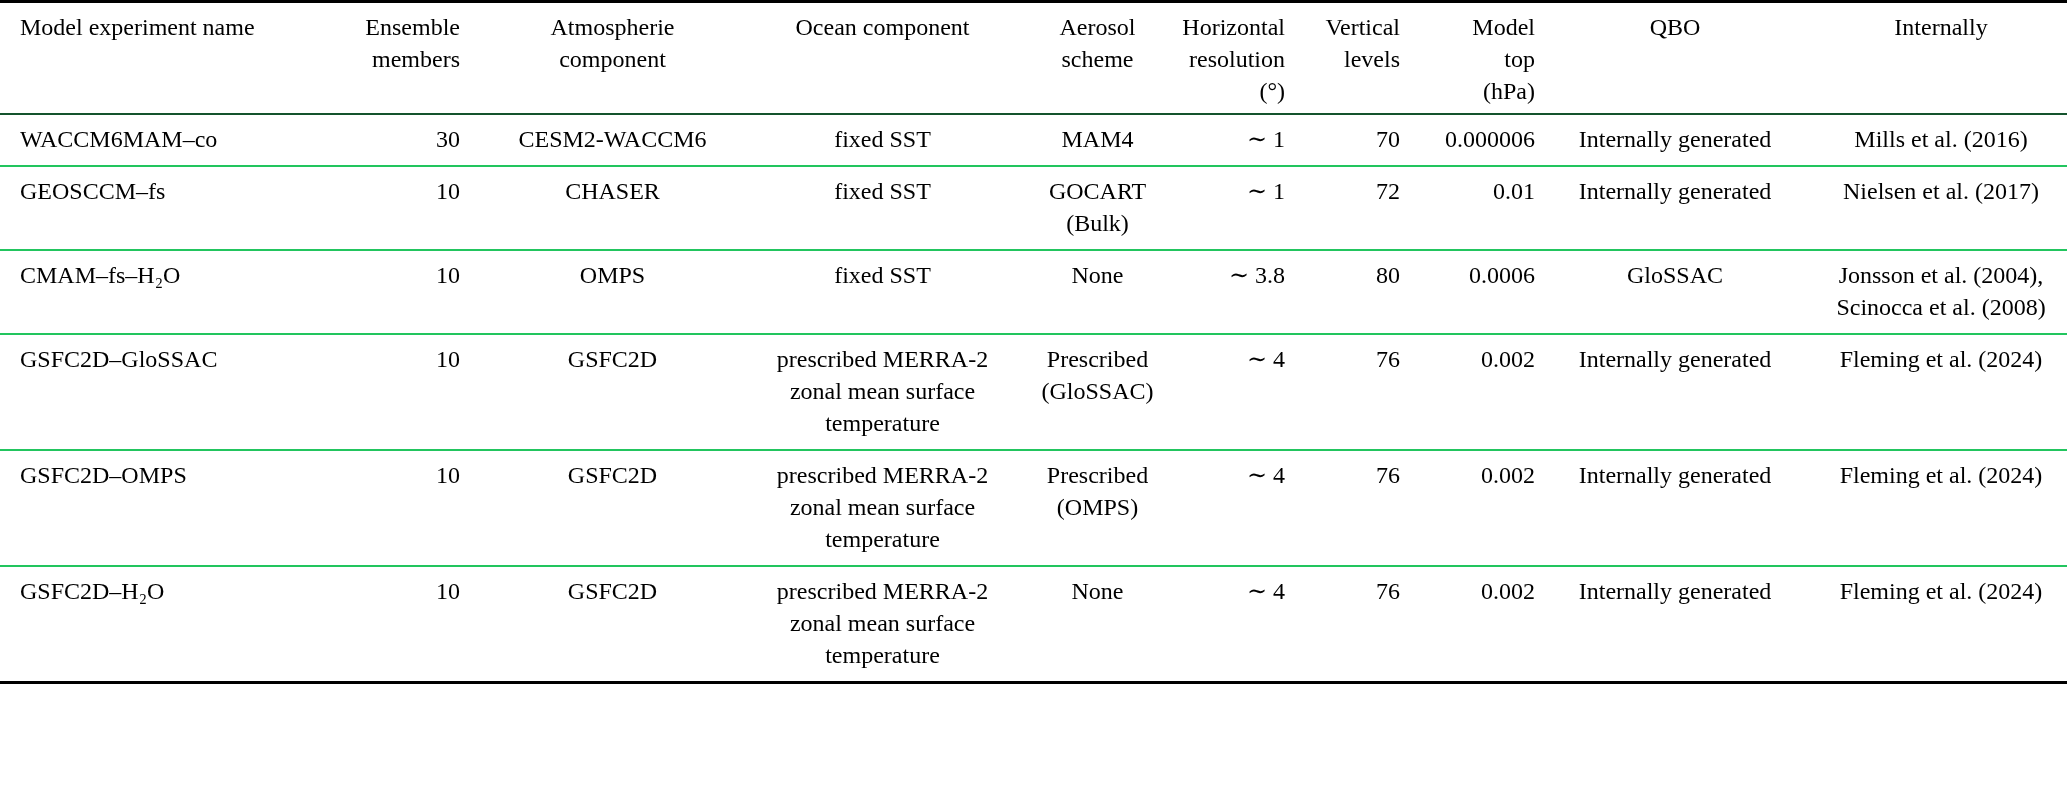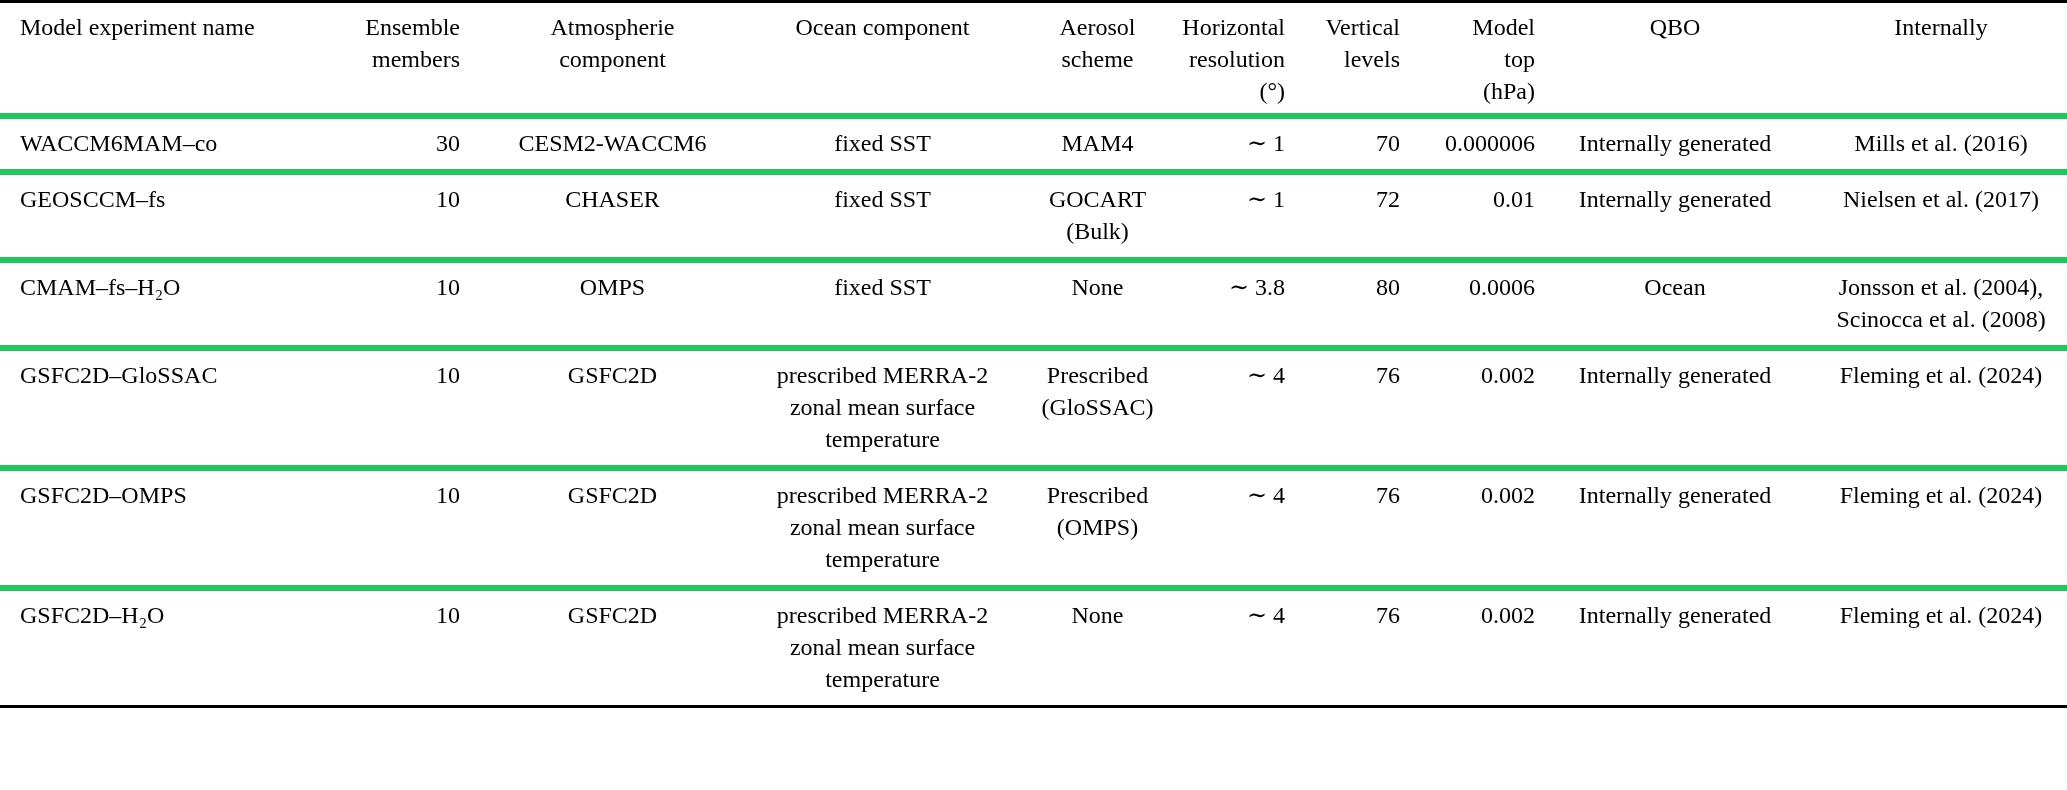--- a/index.html
+++ b/index.html
@@ -18,21 +18,21 @@
     width: 2067px;
     table-layout: fixed;
     border-collapse: collapse;
     border-top: 3px solid #000000;
     border-bottom: 3px solid #000000;
   }
   thead {
     border-bottom: 2px solid #14532d;
   }
   tbody {
-    border-top: 6px solid #22c55e;
+    border-top: 2px solid #22c55e;
   }
   th, td {
     font-weight: normal;
     vertical-align: top;
     line-height: 32px;
     white-space: pre-line;
     padding: 0;
     overflow: hidden;
   }
   th {
@@ -119,21 +119,21 @@
       <tbody>
         <tr>
           <td class="al-left c0">CMAM–fs–H₂O</td>
           <td class="al-right c1">10</td>
           <td class="al-left c2">OMPS</td>
           <td class="al-left c3">fixed SST</td>
           <td class="al-left c4">None</td>
           <td class="al-right c5">∼ 3.8</td>
           <td class="al-right c6">80</td>
           <td class="al-right c7">0.0006</td>
-          <td class="al-left c8">Ocean</td>
+          <td class="al-left c8">GloSSAC</td>
           <td class="al-left c9">Jonsson et al. (2004),
 Scinocca et al. (2008)</td>
         </tr>
       </tbody>
       <tbody>
         <tr>
           <td class="al-left c0">GSFC2D–GloSSAC</td>
           <td class="al-right c1">10</td>
           <td class="al-left c2">GSFC2D</td>
           <td class="al-left c3">prescribed MERRA-2

